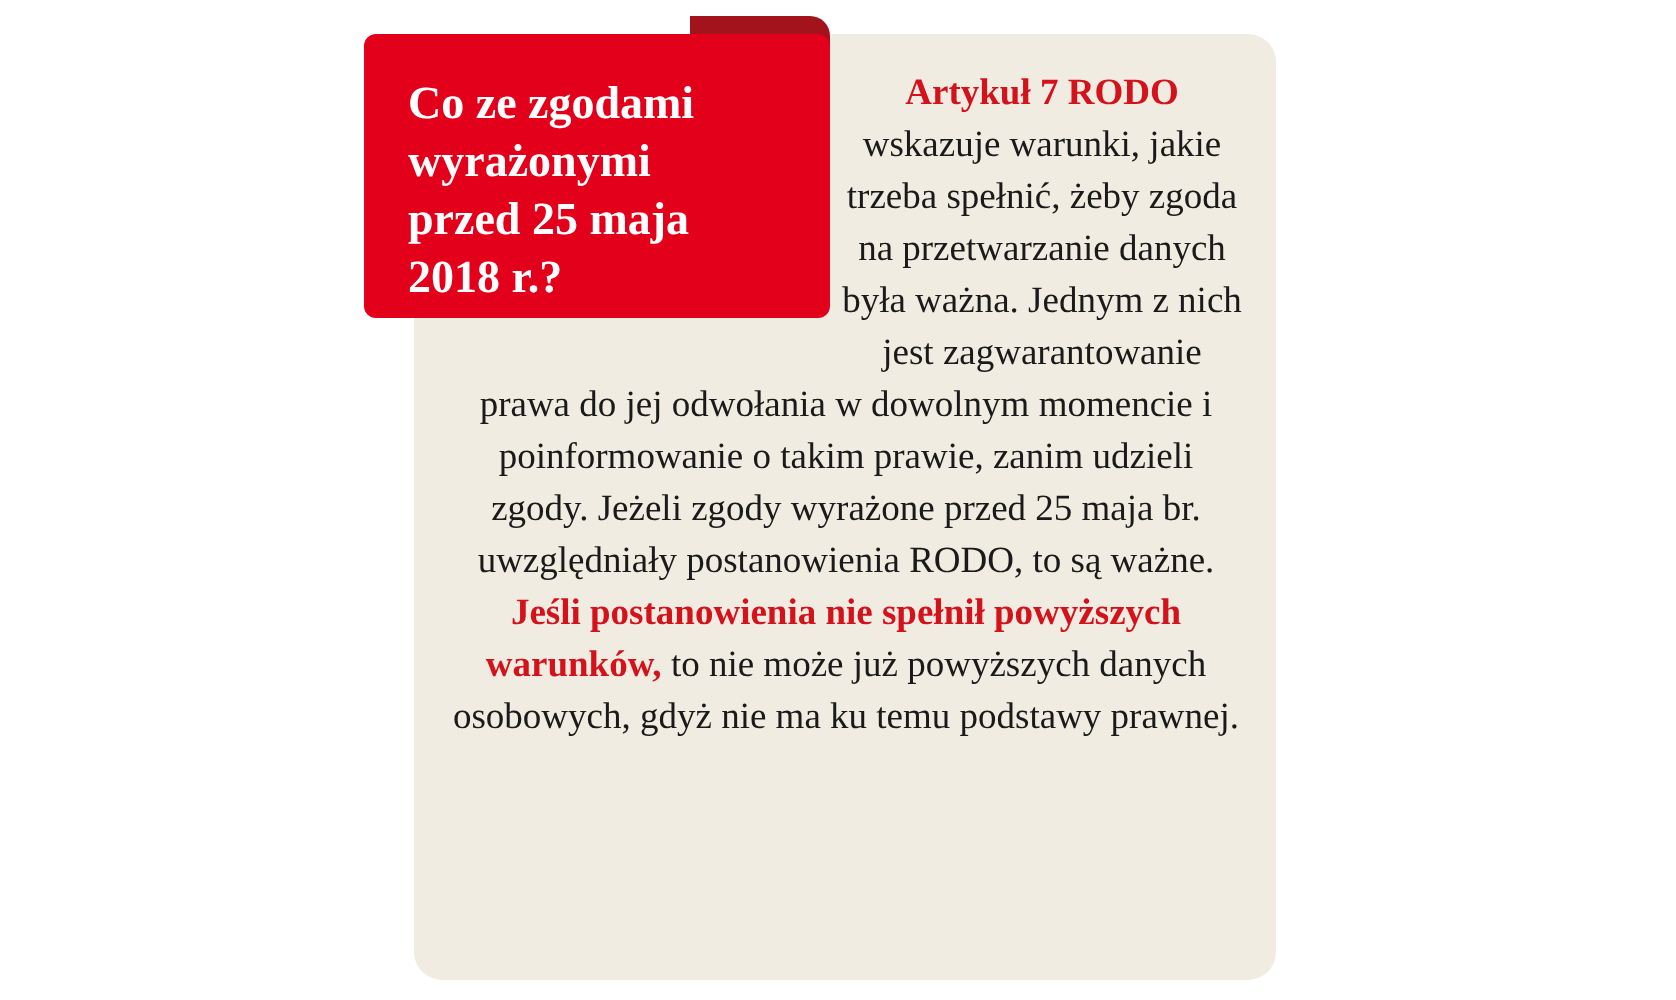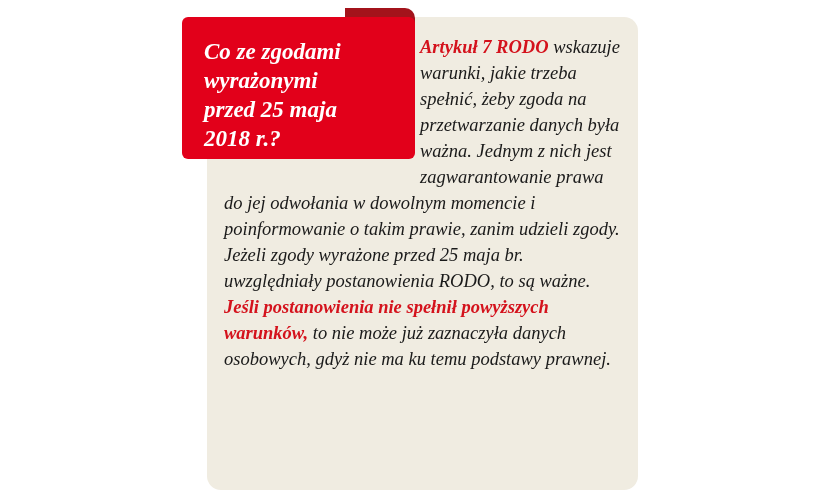--- a/index.html
+++ b/index.html
@@ -14,21 +14,20 @@
     position: relative;
     overflow: hidden;
   }
 
   #infographic {
     position: absolute;
     left: 0;
     top: 0;
     width: 728px;
     height: 500px;
-    font-style: italic;
   }
 
   
   .card {
     position: absolute;
     left: 207px;
     top: 17px;
     width: 431px;
     height: 473px;
     background: #f0ece1;
@@ -69,20 +68,21 @@
     white-space: pre-line;
   }
 
   
   .body-area {
     position: absolute;
     left: 224px;
     top: 34px;
     width: 398px;
     height: 445px;
+    text-align: center;
   }
 
   .float-spacer {
     float: left;
     width: 196px;
     height: 140px;
   }
 
   p.para {
     margin: 0 0 0 0;
@@ -122,17 +122,17 @@
 
   <div class="body-area">
     <div class="float-spacer"></div>
 
     <p class="para first">
       <span class="lead">Artykuł 7 RODO</span><span> wskazuje warunki, jakie trzeba spełnić, żeby zgoda na przetwarzanie danych była ważna. Jednym z nich jest zagwarantowanie prawa do jej odwołania w dowolnym momencie i poinformowanie o takim prawie, zanim udzieli zgody. Jeżeli zgody wyrażone przed 25 maja br. uwzględniały postanowienia RODO, to są ważne.</span>
     </p>
 
 
     <p class="para blk3">
-      <span class="lead">Jeśli postanowienia nie spełnił powyższych warunków,</span><span> to nie może już zaznaczyła danych osobowych, gdyż nie ma ku temu podstawy prawnej.</span>
+      <span class="lead">Jeśli postanowienia nie spełnił powyższych warunków,</span><span> to nie może już powyższych danych osobowych, gdyż nie ma ku temu podstawy prawnej.</span>
     </p>
   </div>
 
 </div>
 
 </body></html>

